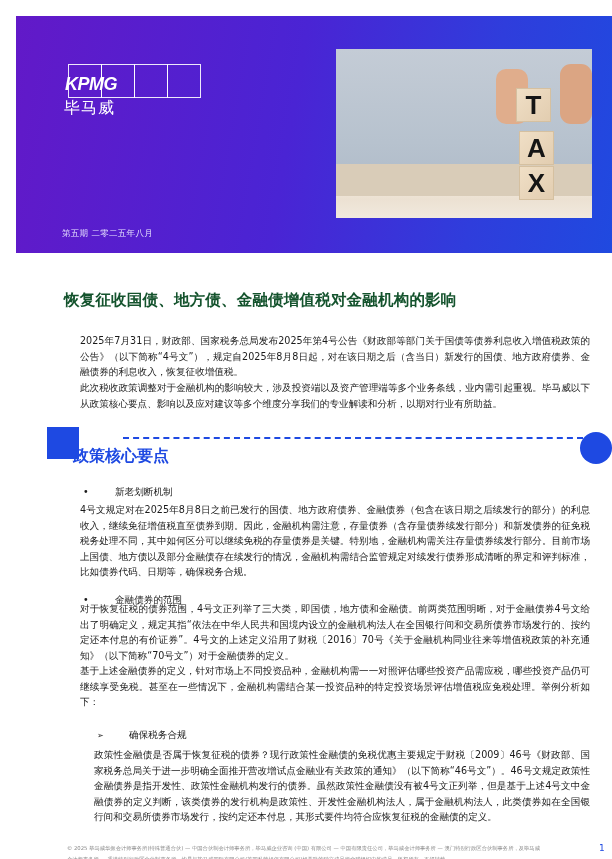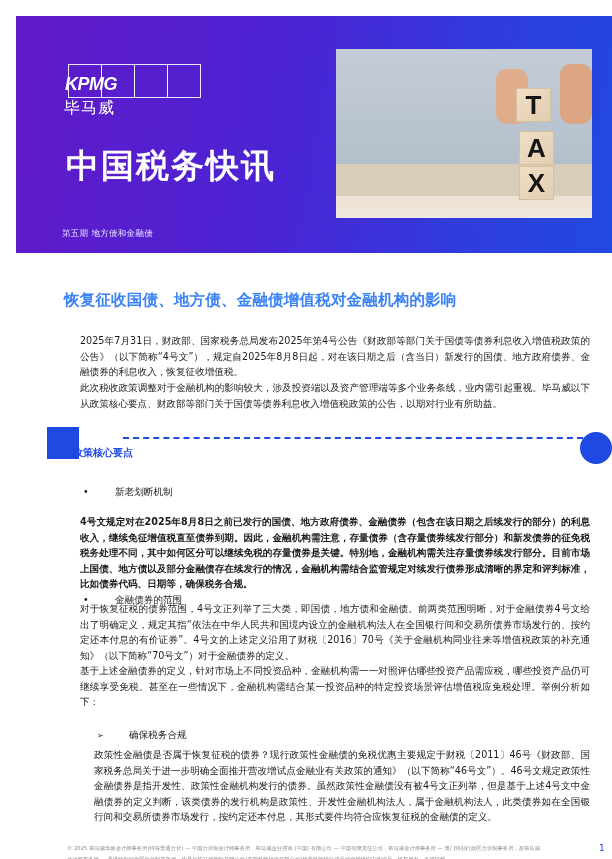--- a/index.html
+++ b/index.html
@@ -33,36 +33,36 @@
     .photo .finger-r { position: absolute; left: 224px; top: 15px; width: 22px; height: 60px; background: #dba583; border-radius: 11px; }
     .block {
       position: absolute; width: 35px; height: 34px; background: linear-gradient(135deg, #f0dfc6, #e2cdb0);
       color: #151515; font-family: "Liberation Sans", sans-serif; font-weight: bold; font-size: 26px;
       display: flex; align-items: center; justify-content: center; border: 1px solid #d5c0a0;
     }
     .block.t { left: 180px; top: 39px; }
     .block.a { left: 183px; top: 82px; }
     .block.x { left: 183px; top: 117px; }
 
-    .article-title { position: absolute; left: 32px; top: 258px; color: #3b82f6; font-size: 15.5px; font-weight: bold; letter-spacing: 0.2px; }
+    .article-title { position: absolute; left: 32px; top: 258px; color: #14532d; font-size: 15.5px; font-weight: bold; letter-spacing: 0.2px; }
 
     .para { position: absolute; left: 35px; width: 542px; font-size: 9.6px; line-height: 15.5px; color: #1a1a1a; text-align: justify; margin-left: 13px; }
     .p1 { top: 301px; }
     .p2 { top: 348px; }
 
     .section-head { position: absolute; left: 31px; top: 411px; width: 548px; height: 22px; }
     .section-bar { position: absolute; left: 0; top: 0; width: 4px; height: 22px; background: #1e49e2; }
-    .section-label { position: absolute; left: 10px; top: 3px; font-size: 10px; font-weight: bold; color: #1e49e2; }
+    .section-label { position: absolute; left: 10px; top: 3px; font-size: 16px; font-weight: bold; color: #1e49e2; }
     .section-dash { position: absolute; left: 76px; top: 10px; width: 460px; height: 0; border-top: 2px dashed #1e49e2; }
     .section-dot { position: absolute; left: 533px; top: 5px; width: 11px; height: 11px; border-radius: 50%; background: #1e49e2; }
 
     .bullet { position: absolute; left: 35px; font-size: 9.6px; color: #1a1a1a; }
     .bullet .dot { display: inline-block; width: 14px; }
     .b1 { top: 438px; }
-    .p3 { top: 482px; font-weight: bold; }
+    .p3 { top: 470px; }
     .b2 { top: 546px; text-align: center; }
     .p4 { top: 569px; }
     .p5 { top: 631px; }
 
     .sub-bullet { position: absolute; left: 49px; top: 683px; font-size: 9.6px; color: #1a1a1a; }
     .sub-bullet .arrow { display: inline-block; width: 14px; font-size: 8px; }
 
     .p6 { left: 49px; width: 528px; top: 715px; }
 
     .footer { position: absolute; left: 35px; top: 811px; width: 510px; font-size: 5.3px; line-height: 11px; color: #8a8a8a; }
@@ -75,38 +75,37 @@
   <div class="kpmg-logo">
     <div class="kpmg-boxes">
       <span></span>
         <span></span>
         <span></span>
         <span></span>
     </div>
     <div class="kpmg-word">KPMG</div>
   </div>
   <div class="kpmg-cn">毕马威</div>
-  <div class="banner-title">中国税务快讯</div>
-  <div class="banner-issue">第五期  地方债和金融债</div>
+  <div class="banner-issue">第五期  二零二五年八月</div>
 
   <div class="photo">
     <div class="table-top"></div>
     <div class="table-line"></div>
     <div class="finger-l"></div>
     <div class="finger-r"></div>
     <div class="block t">T</div>
     <div class="block a">A</div>
     <div class="block x">X</div>
   </div>
 </div>
 
 <div class="article-title">恢复征收国债、地方债、金融债增值税对金融机构的影响</div>
 
 <p class="para p1">2025年7月31日，财政部、国家税务总局发布2025年第4号公告《财政部等部门关于国债等债券利息收入增值税政策的公告》（以下简称“4号文”），规定自2025年8月8日起，对在该日期之后（含当日）新发行的国债、地方政府债券、金融债券的利息收入，恢复征收增值税。</p>
-<p class="para p2">此次税收政策调整对于金融机构的影响较大，涉及投资端以及资产管理端等多个业务条线，业内需引起重视。毕马威以下从政策核心要点、财政部等部门关于国债等债券利息收入增值税政策的公告，以期对行业有所助益。</p>
+<p class="para p2">此次税收政策调整对于金融机构的影响较大，涉及投资端以及资产管理端等多个业务条线，业内需引起重视。毕马威以下从政策核心要点、影响以及应对建议等多个维度分享我们的专业解读和分析，以期对行业有所助益。</p>
 
 <div class="section-head">
   <div class="section-bar"></div>
   <div class="section-label">政策核心要点</div>
   <div class="section-dash"></div>
   <div class="section-dot"></div>
 </div>
 
 <div class="bullet b1">
   <span class="dot">•</span><span>新老划断机制</span>
@@ -115,16 +114,16 @@
 
 <div class="bullet b2">
   <span class="dot">•</span><span>金融债券的范围</span>
 </div>
 <p class="para p4">对于恢复征税的债券范围，4号文正列举了三大类，即国债，地方债和金融债。前两类范围明晰，对于金融债券4号文给出了明确定义，规定其指“依法在中华人民共和国境内设立的金融机构法人在全国银行间和交易所债券市场发行的、按约定还本付息的有价证券”。4号文的上述定义沿用了财税〔2016〕70号《关于金融机构同业往来等增值税政策的补充通知》（以下简称“70号文”）对于金融债券的定义。</p>
 <p class="para p5">基于上述金融债券的定义，针对市场上不同投资品种，金融机构需一一对照评估哪些投资产品需应税，哪些投资产品仍可继续享受免税。甚至在一些情况下，金融机构需结合某一投资品种的特定投资场景评估增值税应免税处理。举例分析如下：</p>
 
 <div class="sub-bullet">
   <span class="arrow">➢</span><span>确保税务合规</span>
 </div>
-<p class="para p6">政策性金融债是否属于恢复征税的债券？现行政策性金融债的免税优惠主要规定于财税〔2011〕46号《财政部、国家税务总局关于进一步明确全面推开营改增试点金融业有关政策的通知》（以下简称“46号文”）。46号文规定政策性金融债券是指开发性、政策性金融机构发行的债券。虽然政策性金融债没有被4号文正列举，但是基于上述4号文中金融债券的定义判断，该类债券的发行机构是政策性、开发性金融机构法人，属于金融机构法人，此类债券如在全国银行间和交易所债券市场发行，按约定还本付息，其形式要件均符合应恢复征税的金融债的定义。</p>
+<p class="para p6">政策性金融债是否属于恢复征税的债券？现行政策性金融债的免税优惠主要规定于财税〔2009〕46号《财政部、国家税务总局关于进一步明确全面推开营改增试点金融业有关政策的通知》（以下简称“46号文”）。46号文规定政策性金融债券是指开发性、政策性金融机构发行的债券。虽然政策性金融债没有被4号文正列举，但是基于上述4号文中金融债券的定义判断，该类债券的发行机构是政策性、开发性金融机构法人，属于金融机构法人，此类债券如在全国银行间和交易所债券市场发行，按约定还本付息，其形式要件均符合应恢复征税的金融债的定义。</p>
 
 <div class="footer">© 2025 毕马威华振会计师事务所(特殊普通合伙) — 中国合伙制会计师事务所，毕马威企业咨询 (中国) 有限公司 — 中国有限责任公司，毕马威会计师事务所 — 澳门特别行政区合伙制事务所，及毕马威会计师事务所 — 香港特别行政区合伙制事务所，均是与毕马威国际有限公司(英国私营担保有限公司)相关联的独立成员所全球组织中的成员。版权所有，不得转载。</div>
 <div class="page-num">1</div>
 
 </body></html>

